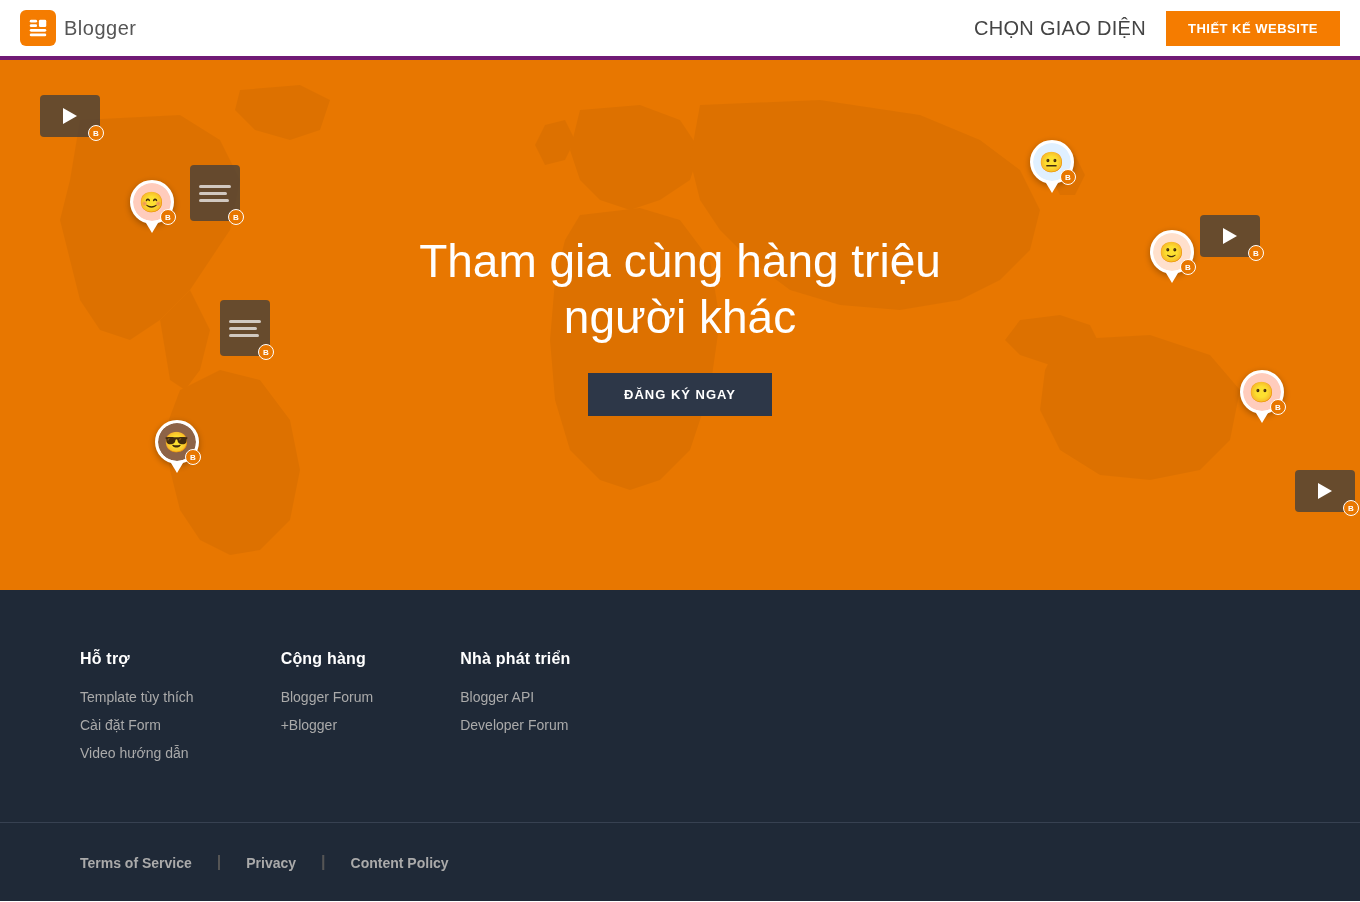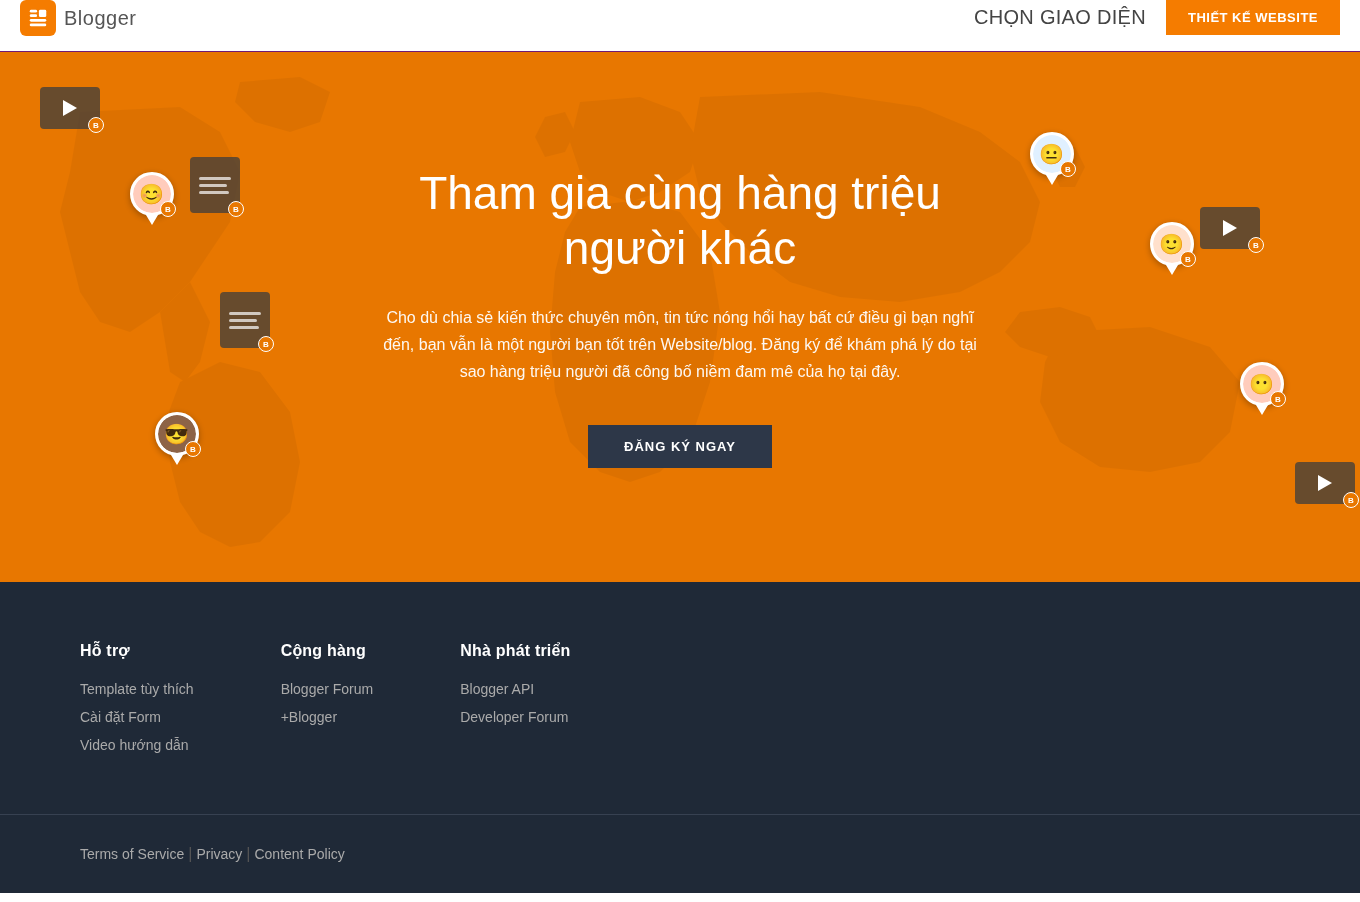--- a/index.html
+++ b/index.html
@@ -1,26 +1,26 @@
 <!DOCTYPE html>
 <html><head>
   <meta charset="utf-8">
   <style>
     * { margin: 0; padding: 0; box-sizing: border-box; }
     body { font-family: Arial, sans-serif; width: 1360px; min-height: 902px; overflow-x: hidden; }
 
     
     .header {
       display: flex;
-      align-items: flex-start;
+      align-items: center;
       justify-content: space-between;
       background: #fff;
-      height: 52px;
+      height: 60px;
       padding: 0 20px;
-      border-bottom: 1px solid #701a75;
+      border-bottom: 4px solid #701a75;
       position: relative;
       z-index: 10;
     }
     .header-left {
       display: flex;
       align-items: center;
       gap: 8px;
     }
     .blogger-logo {
       width: 36px;
@@ -241,23 +241,24 @@
       letter-spacing: -1px;
     }
 
     .footer-divider {
       border: none;
       border-top: 1px solid #374151;
       margin: 0 -80px;
     }
     .footer-bottom {
       display: flex;
-      align-items: center;
+      align-items: flex-end;
       padding: 30px 0;
-      gap: 4px;
+      gap: 25px;
+      font-weight: bold;
     }
     .footer-bottom a {
       color: #aaa;
       text-decoration: none;
       font-size: 14px;
     }
     .footer-bottom .sep {
       color: #555;
       font-size: 16px;
     }
@@ -412,21 +413,20 @@
       <div class="post-line" style="width:28px;"></div>
       <div class="post-line" style="width:30px;"></div>
     </div>
     <div class="pin-badge" style="position:absolute;bottom:-4px;right:-4px;">
         <span>B</span>
       </div>
   </div>
 
   <div class="hero-content">
     <h1 class="hero-title">Tham gia cùng hàng triệu người khác</h1>
-    <p class="hero-description">Cho dù chia sẻ kiến thức chuyên môn, tin tức nóng hổi hay bất cứ điều gì bạn nghĩ đến, bạn vẫn là một người bạn tốt trên Website/blog. Đăng ký để khám phá lý do tại sao hàng triệu người đã công bố niềm đam mê của họ tại đây.</p>
     <button class="dang-ky-btn">ĐĂNG KÝ NGAY</button>
   </div>
 </section>
 
 <footer class="footer">
   <div class="footer-columns">
     <div class="footer-col">
       <h3>Hỗ trợ</h3>
       <ul>
         <li><a href="#">Template tùy thích</a></li>

